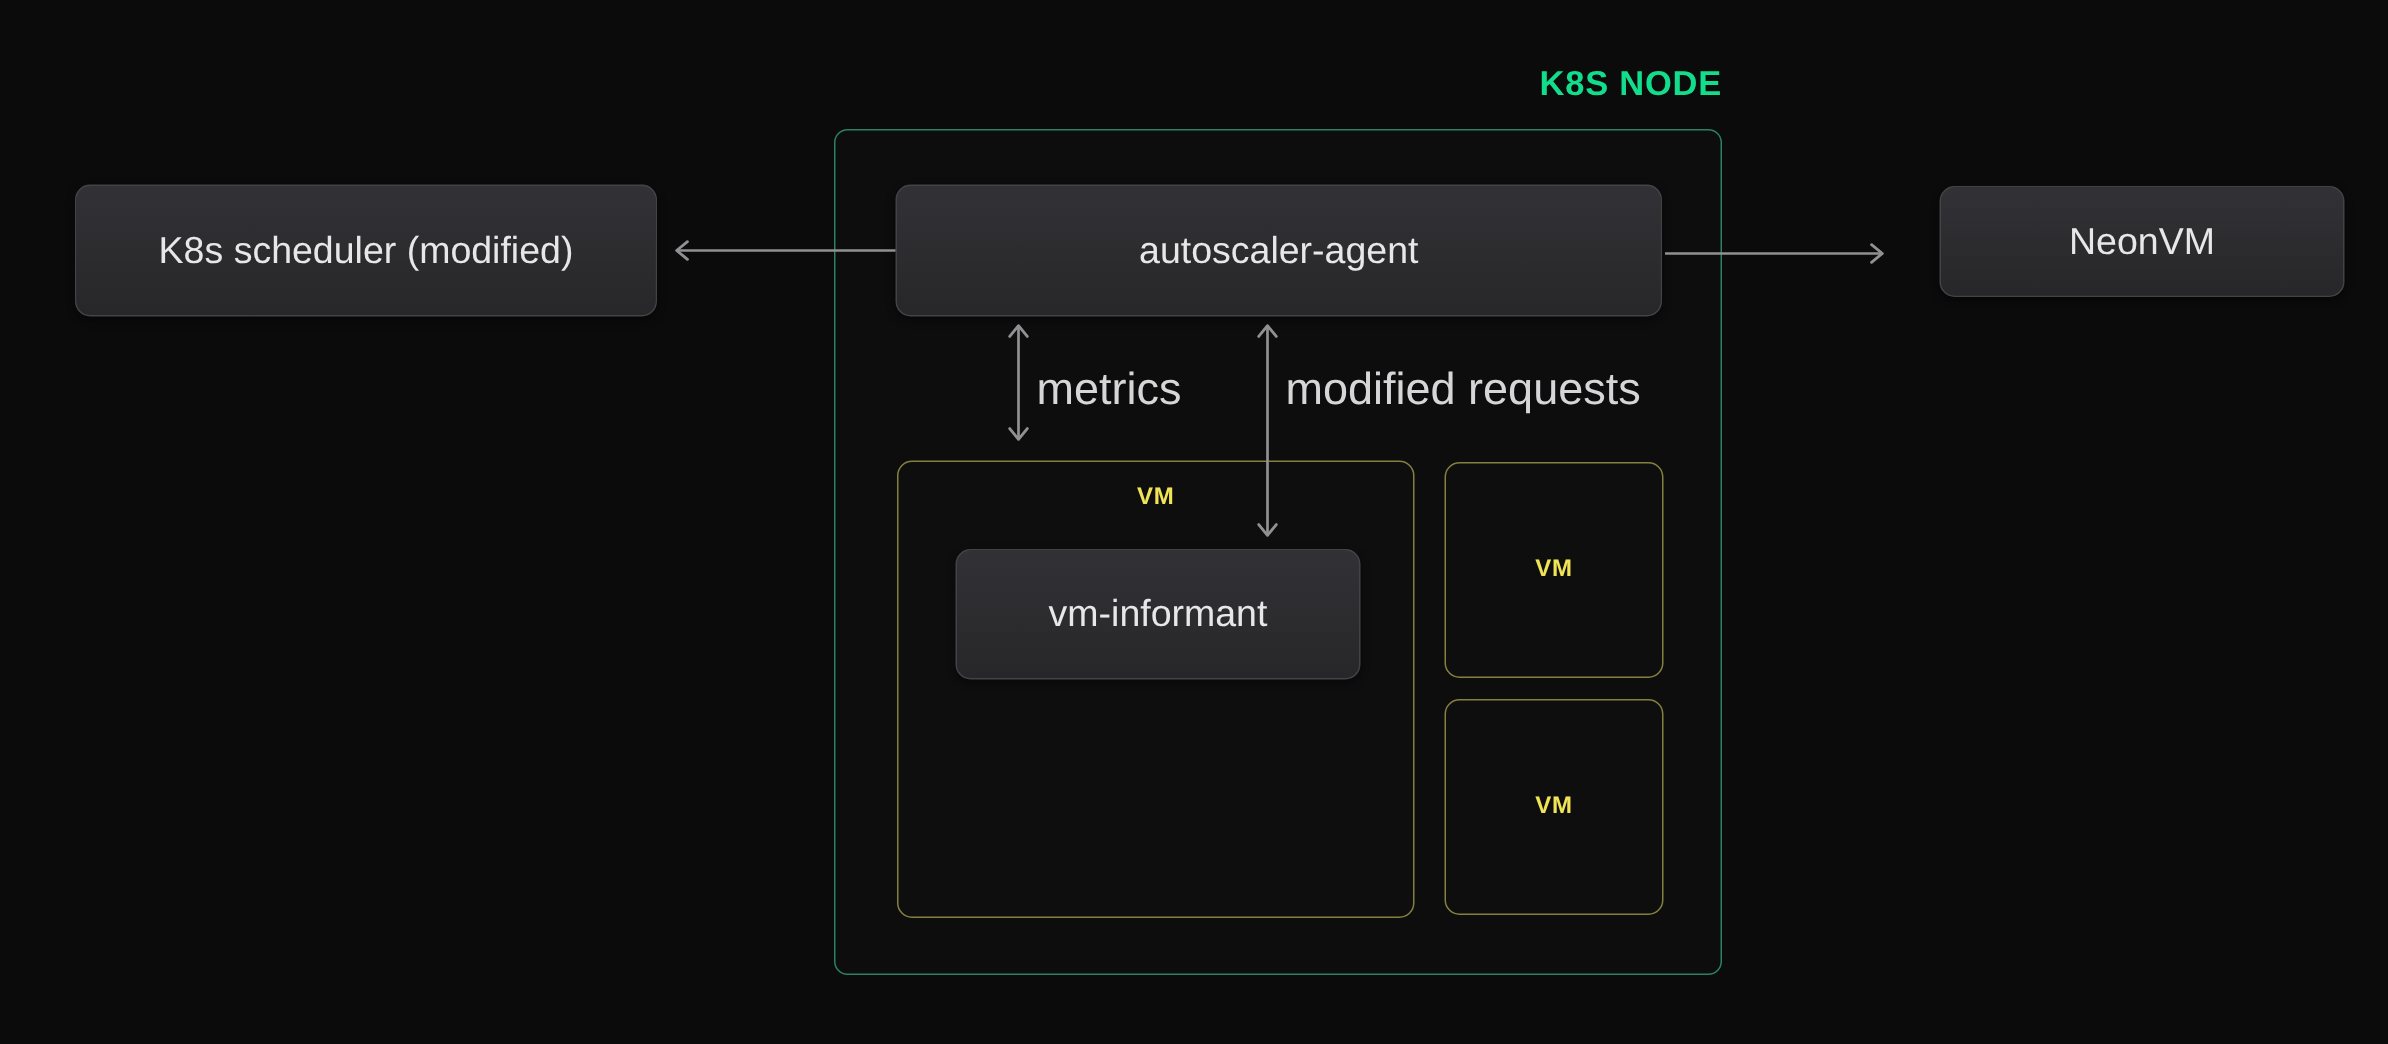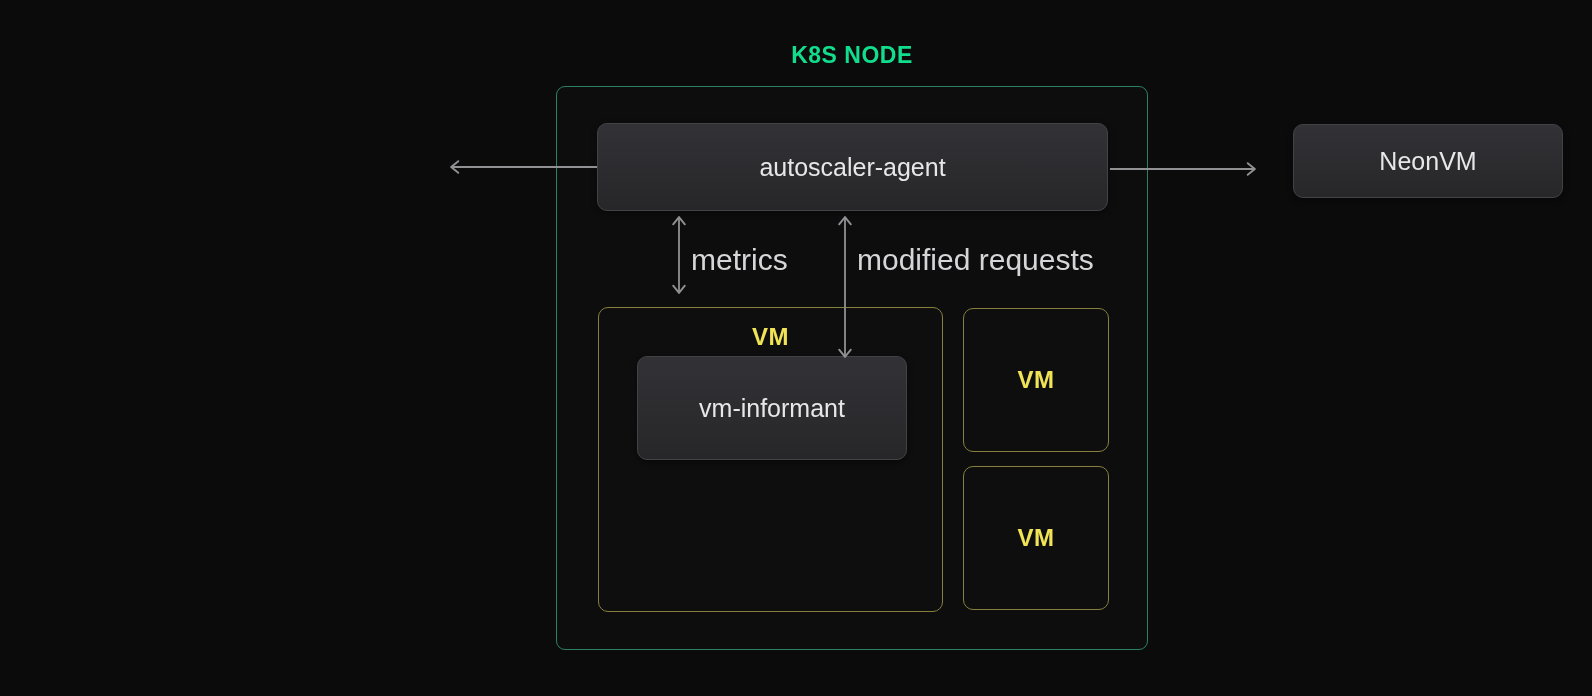--- a/index.html
+++ b/index.html
@@ -32,21 +32,21 @@
     left: 556px; top: 86px;
     width: 592px; height: 564px;
     border: 1.5px solid var(--border-green);
     border-radius: 9px;
     background: rgba(255,255,255,0.013);
   }
   .node-title {
     position: absolute;
     left: 556px; top: 41px;
     width: 592px; height: 28px;
-    text-align: center;
+    text-align: right;
     color: var(--accent-green);
     font-size: 23px;
     font-weight: 700;
     letter-spacing: 0.5px;
     line-height: 28px;
   }
   .gray-box {
     position: absolute;
     background: linear-gradient(180deg, var(--box-fill-top) 0%, var(--box-fill-bottom) 100%);
     border: 1px solid var(--box-border);
@@ -54,34 +54,34 @@
     display: flex;
     align-items: center;
     justify-content: center;
     color: var(--box-text);
     font-size: 25px;
     box-shadow: 0 2px 6px rgba(0,0,0,0.45);
   }
   .box-scheduler { left: 50px;  top: 123px; width: 388px; height: 88px; }
   .box-agent     { left: 597px; top: 123px; width: 511px; height: 88px; }
   .box-neonvm    { left: 1293px; top: 124px; width: 270px; height: 74px; }
-  .box-informant { left: 637px; top: 356px; width: 270px; height: 104px; }
+  .box-informant { left: 637px; top: 366px; width: 270px; height: 87px; }
   .box-postgres  { left: 637px; top: 487px; width: 270px; height: 86px; }
   .vm-box {
     position: absolute;
     border: 1.5px solid var(--border-yellow);
     border-radius: 10px;
     background: rgba(255,255,255,0.006);
   }
   .vm-main { left: 598px; top: 307px; width: 345px; height: 305px; }
   .vm-small-1 { left: 963px; top: 308px; width: 146px; height: 144px; }
   .vm-small-2 { left: 963px; top: 466px; width: 146px; height: 144px; }
   .vm-label {
     color: var(--accent-yellow);
-    font-size: 24px;
+    font-size: 16px;
     font-weight: 700;
     letter-spacing: 0.5px;
   }
   .vm-main .vm-label {
     position: absolute;
     left: 0; top: 15px; width: 100%;
     text-align: center;
   }
   .vm-small-1, .vm-small-2 {
     display: flex;
@@ -105,20 +105,23 @@
   }
 </style>
 </head>
 <body>
 
 <div class="stage">
 
   <div class="node-title">K8S NODE</div>
   <div class="node-container"></div>
 
+  <div class="gray-box box-scheduler">
+    <span>K8s scheduler (modified)</span>
+  </div>
   <div class="gray-box box-neonvm">
     <span>NeonVM</span>
   </div>
 
   <div class="gray-box box-agent">
     <span>autoscaler-agent</span>
   </div>
 
   <div class="vm-box vm-main">
     <div class="vm-label">VM</div>

